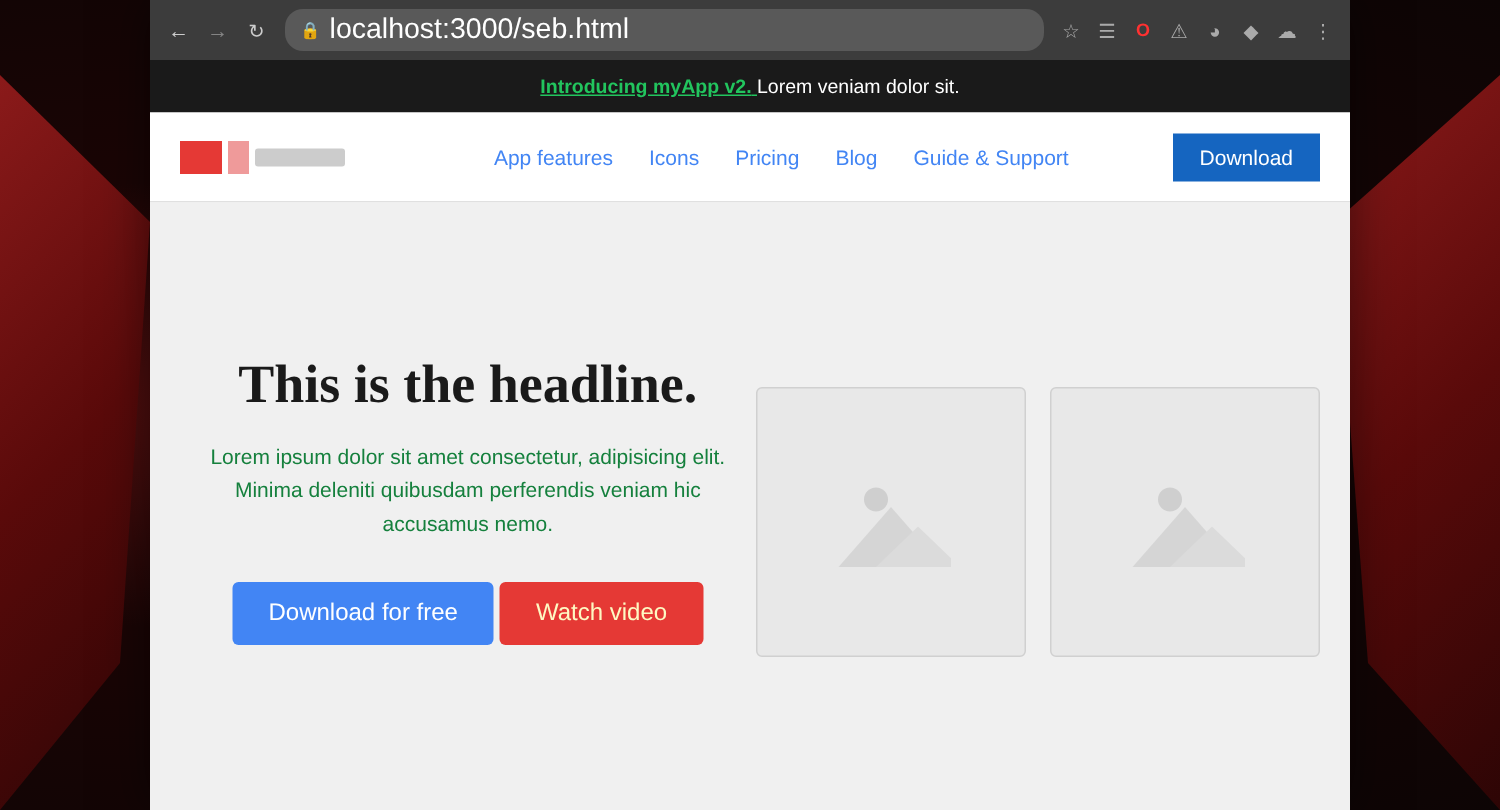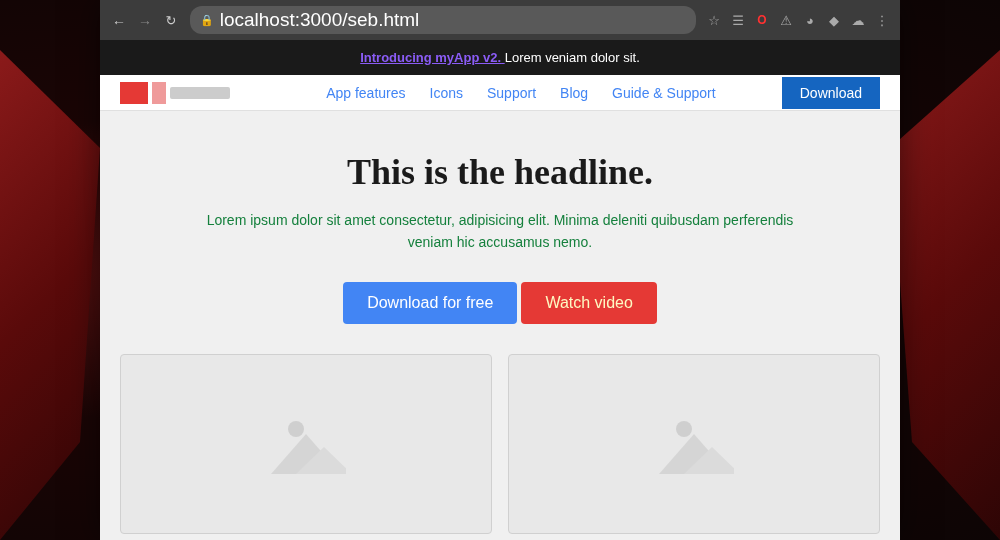--- a/index.html
+++ b/index.html
@@ -127,33 +127,33 @@
     
     .announcement-bar {
       background: #1a1a1a;
       color: white;
       text-align: center;
       padding: 10px;
       font-size: 13px;
       flex-shrink: 0;
     }
     .announcement-bar a {
-      color: #8b5cf6;
+      color: #22c55e;
       text-decoration: underline;
       font-weight: bold;
     }
 
     
     .navbar {
       background: white;
       border-bottom: 1px solid #e0e0e0;
       padding: 0 20px;
       display: flex;
       align-items: center;
-      height: 36px;
+      height: 60px;
       flex-shrink: 0;
     }
     .logo {
       display: flex;
       align-items: center;
       gap: 4px;
       margin-right: 30px;
     }
     .logo-red {
       width: 28px;
@@ -194,21 +194,20 @@
       cursor: pointer;
       font-weight: 500;
     }
 
     
     .page-content {
       flex: 1;
       background: #f0f0f0;
       overflow-y: auto;
       display: flex;
-      flex-direction: column;
       align-items: center;
       padding: 40px 20px 20px;
     }
 
     .hero-section {
       text-align: center;
       max-width: 600px;
       margin-bottom: 30px;
     }
     .hero-headline {
@@ -321,21 +320,21 @@
 
     <div class="logo">
       <div class="logo-red"></div>
       <div class="logo-pink"></div>
       <div class="logo-text"></div>
     </div>
 
     <div class="nav-links">
       <a class="nav-link">App features</a>
       <a class="nav-link">Icons</a>
-      <a class="nav-link">Support</a>
+      <a class="nav-link">Pricing</a>
       <a class="nav-link">Blog</a>
       <a class="nav-link">Guide &amp; Support</a>
     </div>
 
     <button class="nav-download-btn">Download</button>
   </nav>
 
   <div class="page-content">
 
     <div class="hero-section">

